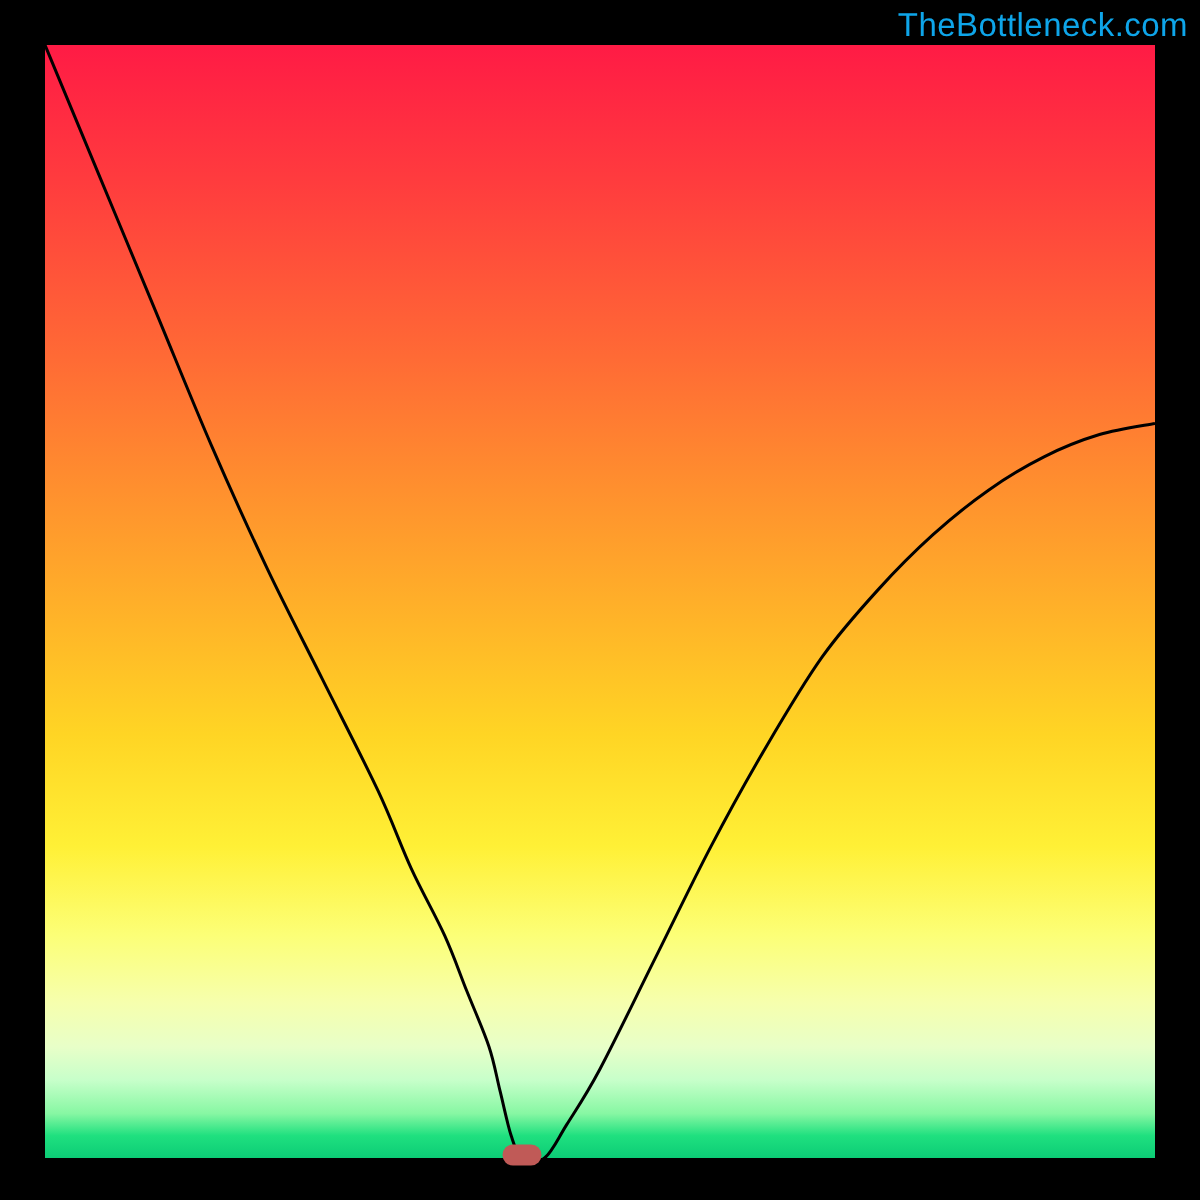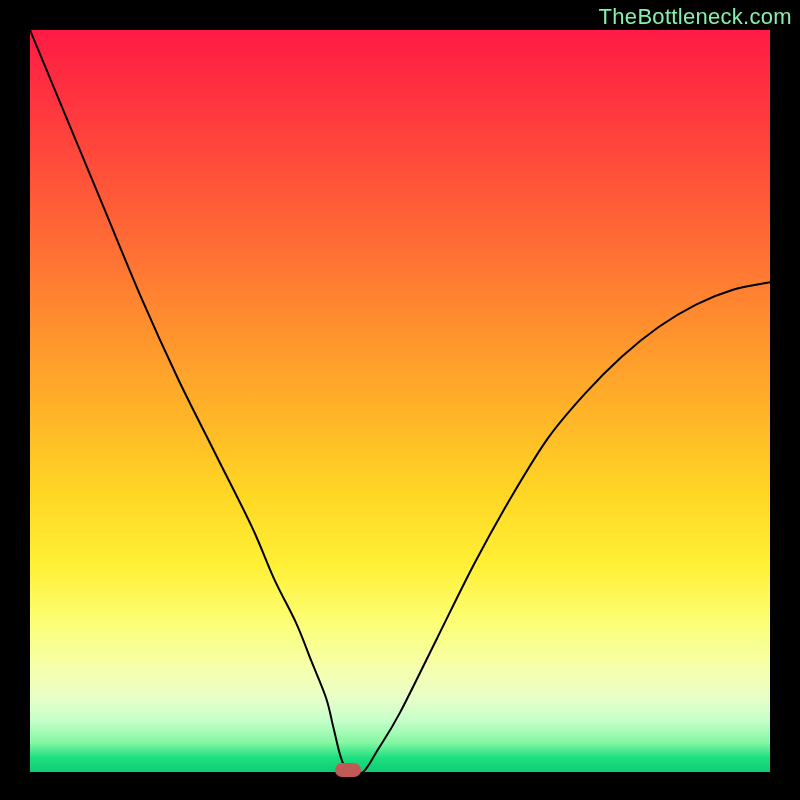--- a/index.html
+++ b/index.html
@@ -1,17 +1,17 @@
 <!DOCTYPE html>
 <html><head>
 <meta charset="utf-8">
 <style>
   html,body{margin:0;padding:0;width:800px;height:800px;overflow:hidden;background:#000;font-family:Arial,Helvetica,sans-serif}
   .wrap{position:relative;width:800px;height:800px;background:#000}
-  .watermark{position:absolute;top:4px;right:8px;color:#86efac;font-size:22px;font-weight:400;letter-spacing:.3px}
+  .watermark{position:absolute;top:4px;right:8px;color:#0ea5e9;font-size:22px;font-weight:400;letter-spacing:.3px}
   .plot{position:absolute;left:30px;top:30px;width:740px;height:742px;background:linear-gradient(to bottom,
       #ff1b45 0%,
       #ff3b3e 12%,
       #ff6a35 28%,
       #ff902e 40%,
       #ffb528 52%,
       #ffd524 62%,
       #fff036 72%,
       #fcff77 80%,
       #f6ffad 86%,

